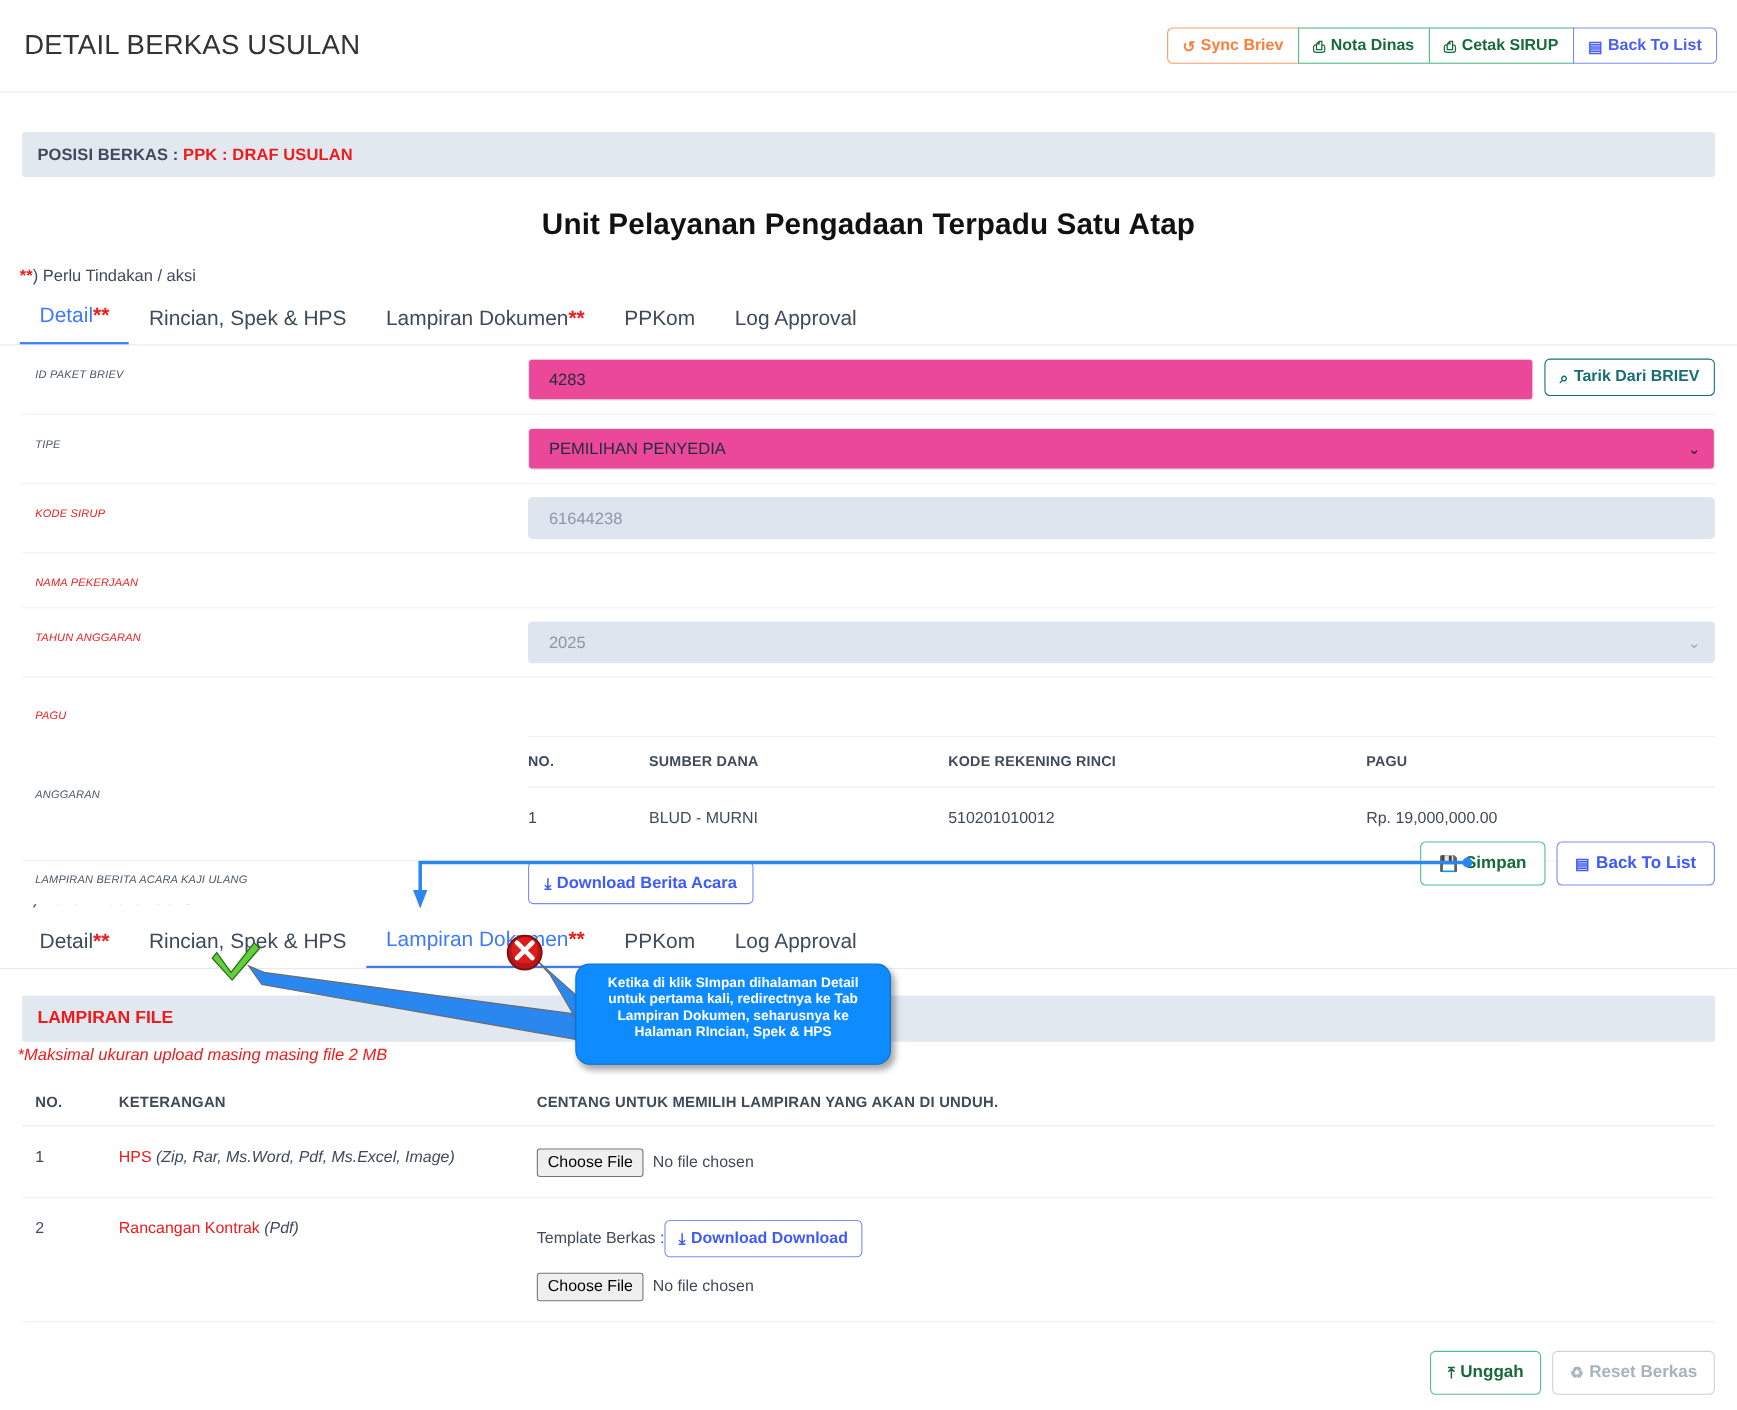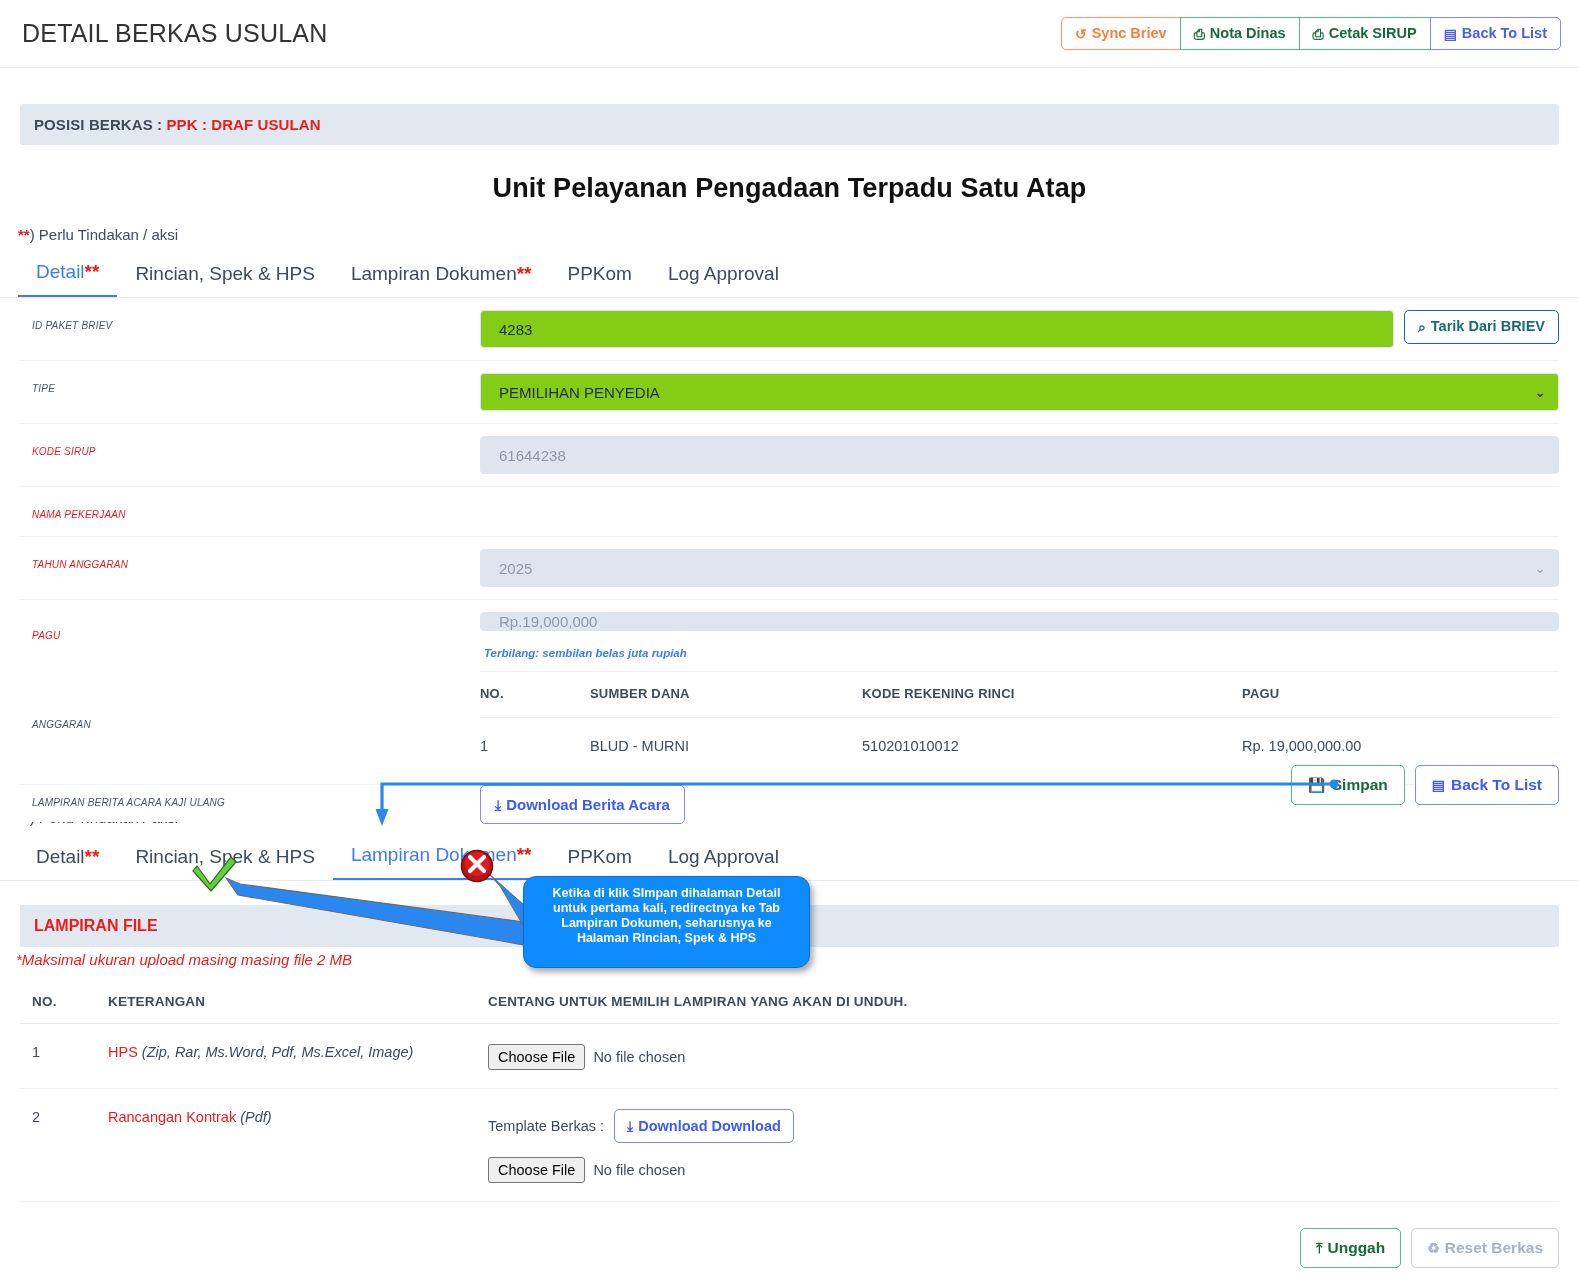--- a/index.html
+++ b/index.html
@@ -8,21 +8,21 @@
     width: 1579px; height: 1282px;
     background: #ffffff;
     font-family: "Liberation Sans", sans-serif;
     color: #212529;
     position: relative;
     overflow: hidden;
   }
 
   
   .topbar {
-    height: 68px;
+    height: 84px;
     border-bottom: 1px solid #e7eaf0;
     display: flex; align-items: center;
     padding: 0 18px 0 22px;
     position: relative;
   }
   .page-title {
     font-size: 25px; font-weight: 400; color: #333; letter-spacing: .2px;
   }
   .topbar-actions { margin-left: auto; display:flex; align-items:center; }
   .btn {
@@ -80,21 +80,21 @@
   .flabel {
     width: 460px; flex: 0 0 460px;
     font-size:10px; color:#4a5568; padding: 10px 0 0 12px;
     letter-spacing:.2px;
     font-style:italic;
   }
   .flabel.req { color:#ef1b1b; }
   .fctl { flex:1; display:flex; align-items:flex-start; gap:10px; }
   .inp {
     flex:1; height:38px; border:1px solid #dfe3eb; border-radius:4px;
-    background:#84cc16; font-size:15px; color:#1f2d3d; padding: 0 12px;
+    background:#ec4899; font-size:15px; color:#1f2d3d; padding: 0 12px;
     font-family:"Liberation Sans", sans-serif; outline:none;
     display:flex; align-items:center;
   }
   .inp.pad { padding-left:18px; }
   .inp.ro { background:#dfe5ee; color:#8d98a8; border-color:#dfe5ee; }
   .sel { position:relative;text-align:center; }
   .sel .chev {
     position:absolute; right:12px; top:50%; transform:translateY(-50%);
     font-size:14px; color:#222; pointer-events:none;
   }
@@ -139,21 +139,21 @@
   .l-ket .nm { color:#ef1b1b; }
   .l-ket .ext { color:#3f4a5a; font-style:italic; }
 
   .filebox { display:inline-flex; align-items:center; gap:8px; }
   .choosefile {
     border:1px solid #767676; background:#efefef; border-radius:3px;
     font-size:14.5px; padding: 4px 9px; color:#000; cursor:pointer;
     font-family:"Liberation Sans", sans-serif;
   }
   .nofile { font-size:14.5px; color:#3f4a5a; }
-  .tmpl-row { display:flex; align-items:center; gap:10px; margin-bottom:14px; }
+  .tmpl-row { display:flex; align-items:center; margin-bottom:14px; }
   .tmpl-lbl { font-size:14.5px; color:#3f4a5a; }
   .btn-outline-blue {
     border:1px solid #7d8bf5; color:#3d5afe; border-radius:5px;
     font-weight:bold; font-size:14.5px; padding:8px 12px; background:#fff;
     display:inline-flex; align-items:center; gap:5px; cursor:pointer;
     font-family:"Liberation Sans", sans-serif;
   }
   .btn-outline-green {
     border:1px solid #51c08a; color:#186a3b; border-radius:5px;
     font-weight:bold; font-size:14.5px; padding:9px 14px; background:#fff;
@@ -302,24 +302,20 @@
     <div class="fctl">
       <div class="inp pad ro sel">
         <span>2025</span>
         <span class="chev">⌄</span>
       </div>
     </div>
   </div>
 
   <div class="frow" style="border-bottom:none;">
     <div class="flabel req" style="padding-top:18px;">PAGU</div>
-    <div class="fctl" style="flex-direction:column; align-items:stretch;">
-      <div class="inp pad ro">Rp.19,000,000</div>
-      <div class="terbilang">Terbilang: sembilan belas juta rupiah</div>
-    </div>
   </div>
 
   <div class="frow" style="border-bottom:none; padding-top:0;">
     <div class="flabel" style="padding-top:48px;">ANGGARAN</div>
     <div class="fctl" style="display:block; border-top:1px solid #eef1f5;">
       <table class="anggaran-tbl">
         <thead>
           <tr>
             <th class="c-no">NO.</th>
             <th class="c-sd">SUMBER DANA</th>

